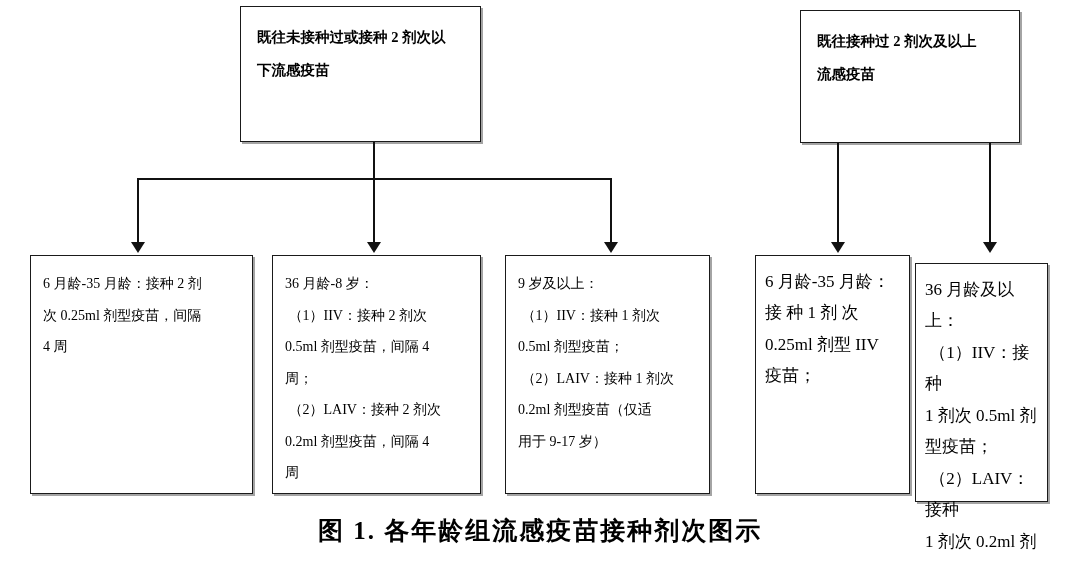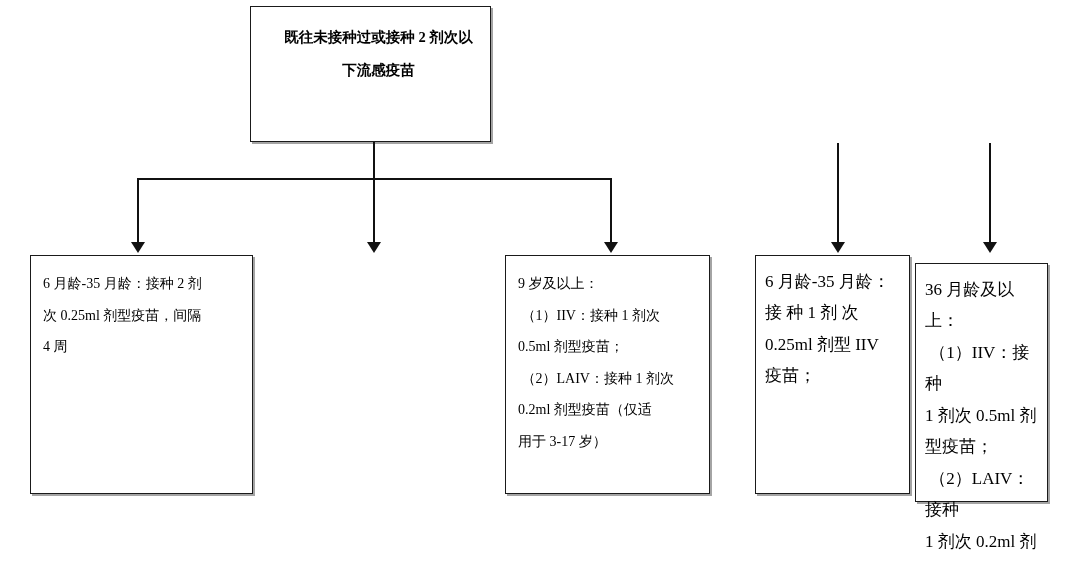--- a/index.html
+++ b/index.html
@@ -82,21 +82,21 @@
     font-size: 25px;
     letter-spacing: 2px;
     color: #000000;
   }
 </style>
 </head>
 <body>
 
 <div id="page">
 
-  <div class="box" style="left:250px; top:6px; width:241px; height:136px;text-align:center;">
+  <div class="box" style="left:240px; top:6px; width:241px; height:136px;">
     <div class="box-text parent-text">既往未接种过或接种 2 剂次以
 下流感疫苗</div>
   </div>
 
   <div class="vline" style="left:373px; top:142px; height:36px;"></div>
 
   <div class="hline" style="left:137px; top:178px; width:474px;"></div>
 
   <div class="vline" style="left:137px; top:178px; height:66px;"></div>
   <div class="arrowhead" style="left:131px; top:242px;"></div>
@@ -106,30 +106,43 @@
 
   <div class="vline" style="left:610px; top:178px; height:66px;"></div>
   <div class="arrowhead" style="left:604px; top:242px;"></div>
 
   <div class="box" style="left:30px; top:255px; width:223px; height:239px;">
     <div class="box-text child-text">6 月龄-35 月龄：接种 2 剂
 次 0.25ml 剂型疫苗，间隔
 4 周</div>
   </div>
 
+  <div class="box" style="left:272px; top:255px; width:209px; height:239px;">
+    <div class="box-text child-text">36 月龄-8 岁：
+ （1）IIV：接种 2 剂次
+0.5ml 剂型疫苗，间隔 4
+周；
+ （2）LAIV：接种 2 剂次
+0.2ml 剂型疫苗，间隔 4
+周</div>
+  </div>
 
   <div class="box" style="left:505px; top:255px; width:205px; height:239px;">
     <div class="box-text child-text">9 岁及以上：
  （1）IIV：接种 1 剂次
 0.5ml 剂型疫苗；
  （2）LAIV：接种 1 剂次
 0.2ml 剂型疫苗（仅适
-用于 3-17 岁）</div>
+用于 9-17 岁）</div>
   </div>
 
+  <div class="box" style="left:800px; top:10px; width:220px; height:133px;">
+    <div class="box-text parent-text">既往接种过 2 剂次及以上
+流感疫苗</div>
+  </div>
 
   <div class="vline" style="left:837px; top:143px; height:101px;"></div>
   <div class="arrowhead" style="left:831px; top:242px;"></div>
 
   <div class="vline" style="left:989px; top:143px; height:101px;"></div>
   <div class="arrowhead" style="left:983px; top:242px;"></div>
 
   <div class="box" style="left:755px; top:255px; width:155px; height:239px;">
     <div class="box-text child-text compact">6 月龄-35 月龄：
 接 种 1 剂 次
@@ -141,14 +154,15 @@
     <div class="box-text child-text compact">36 月龄及以上：
  （1）IIV：接种
 1 剂次 0.5ml 剂
 型疫苗；
  （2）LAIV：接种
 1 剂次 0.2ml 剂
 型疫苗（仅适用
 于 3-17 岁）</div>
   </div>
 
+  <div id="caption">图 1. 各年龄组流感疫苗接种剂次图示</div>
 
 </div>
 
 </body></html>

